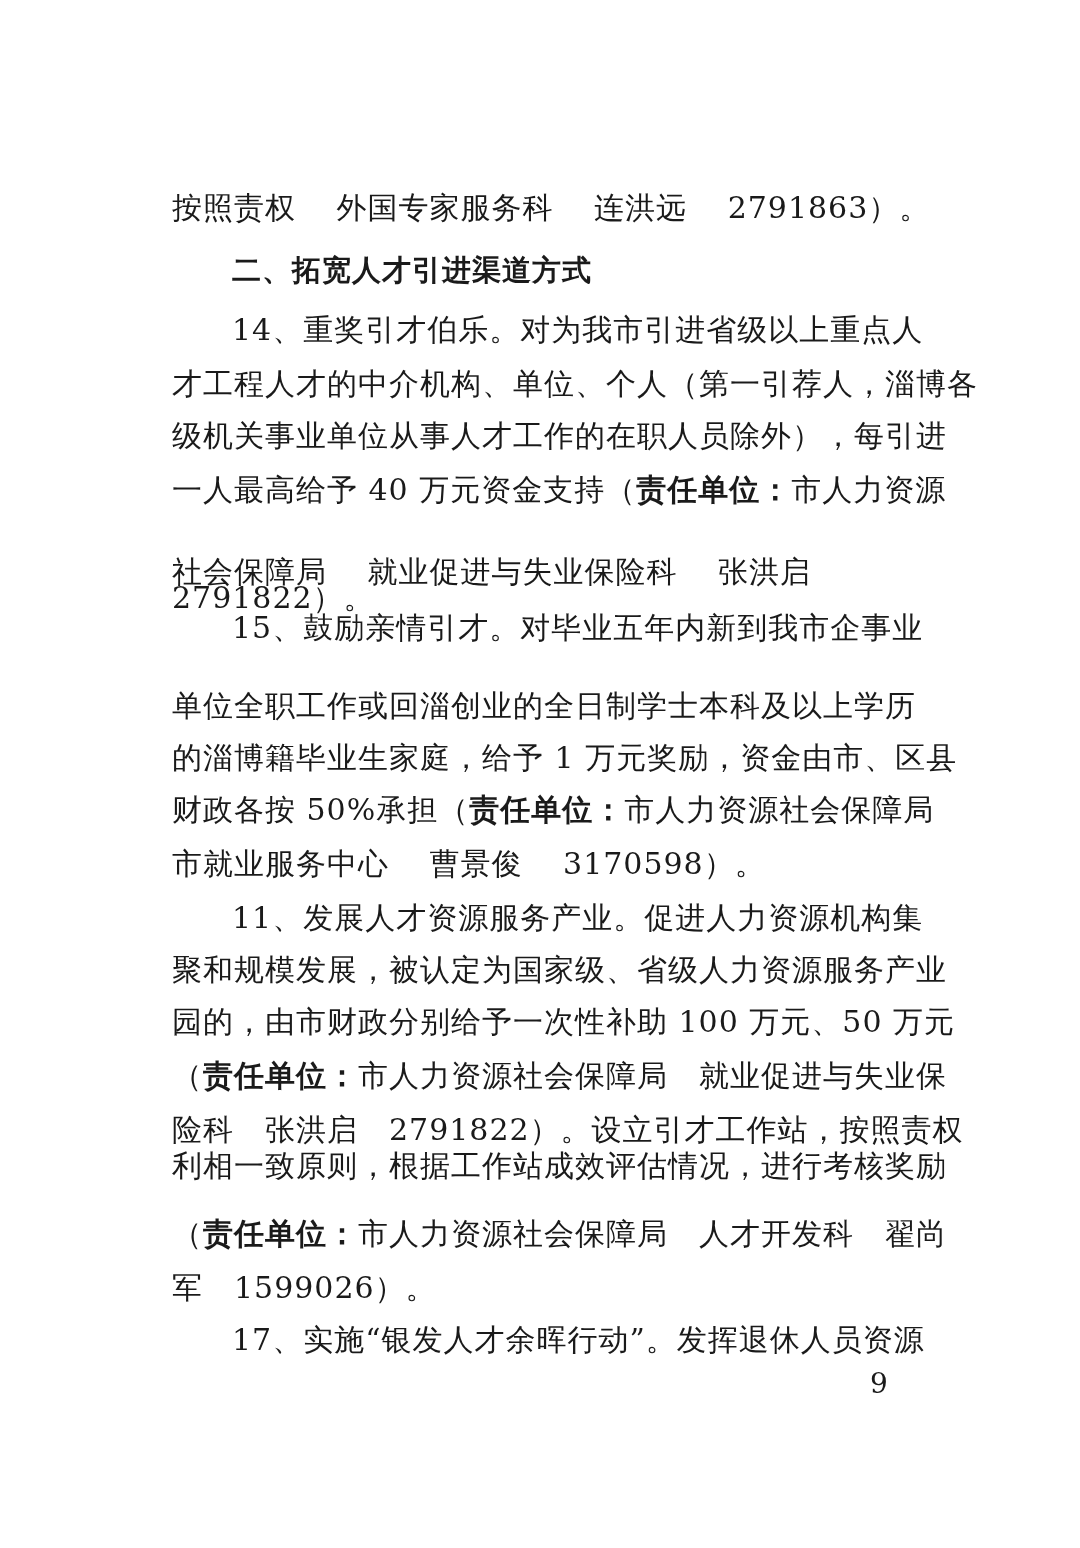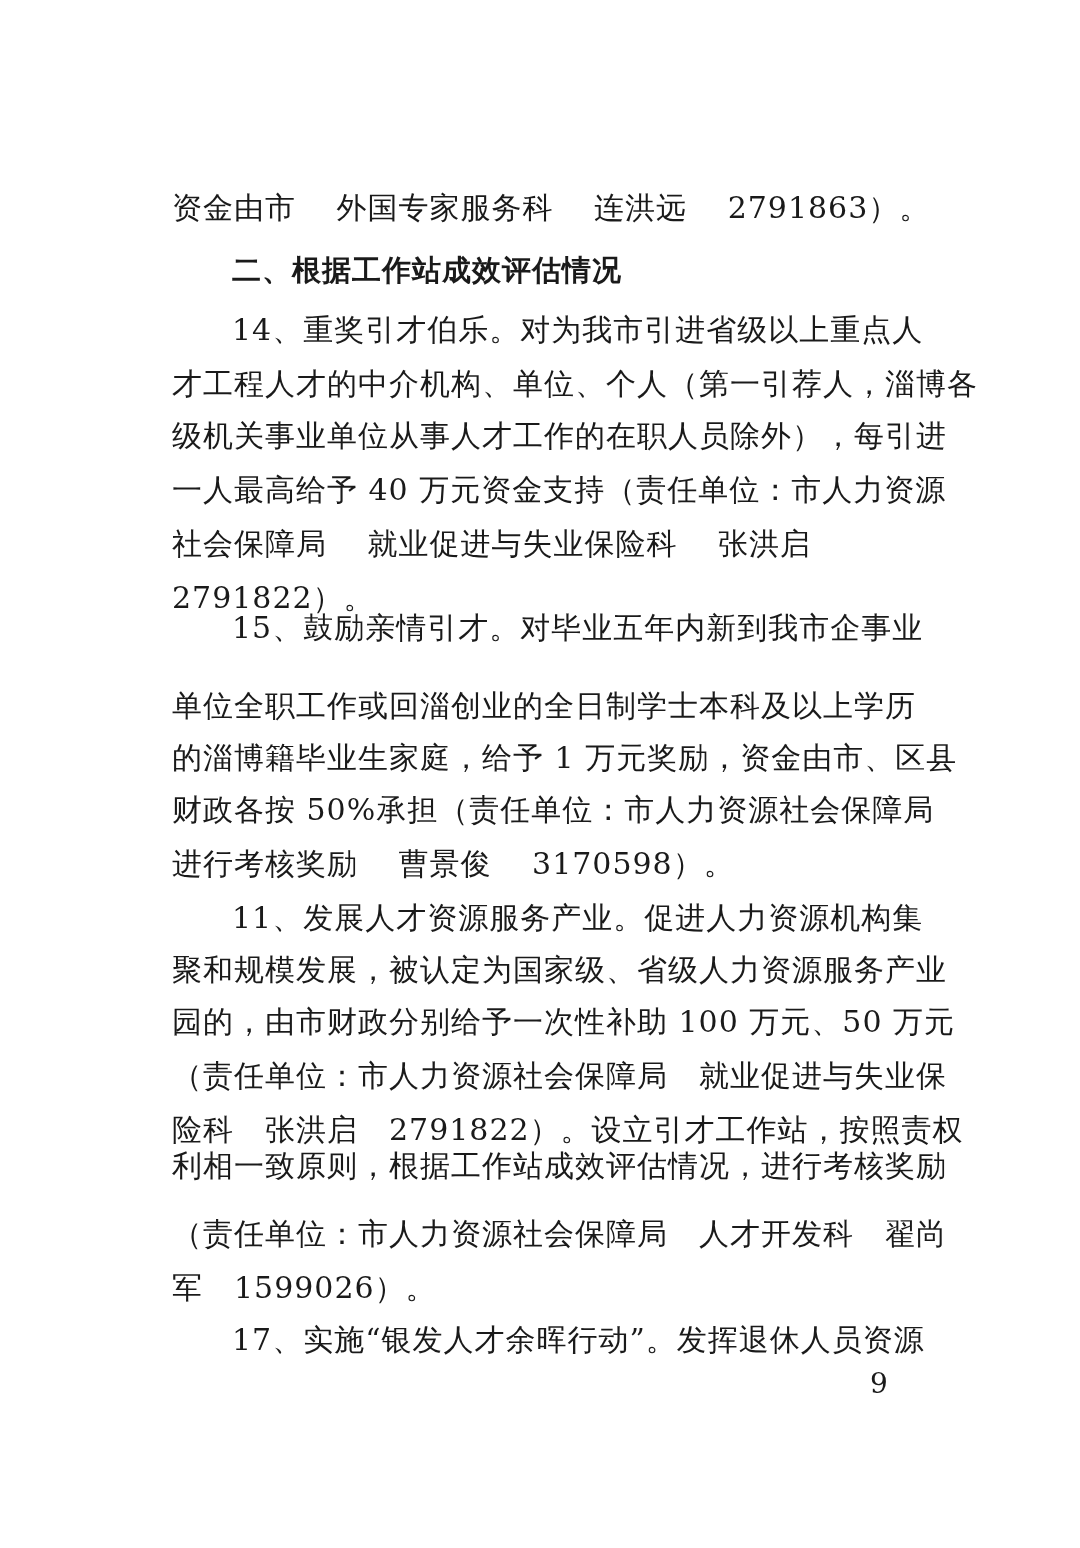--- a/index.html
+++ b/index.html
@@ -3,59 +3,59 @@
 <meta charset="utf-8">
 <style>
   html, body { margin: 0; padding: 0; background: #ffffff; }
   body { width: 1080px; height: 1548px; position: relative; overflow: hidden;
          font-family: "DejaVu Serif", "Liberation Serif", serif; color: #1a1a1a; }
   .line { position: absolute; left: 172px; width: 740px; font-size: 30px; line-height: 40px;
           white-space: nowrap; letter-spacing: 1px; }
   .justify { text-align: justify; text-align-last: justify; }
   .indent { left: 232px; width: 680px; }
   .heading { font-family: "DejaVu Sans", "Liberation Sans", sans-serif; font-weight: bold; font-size: 29px; }
-  .bold { font-family: "DejaVu Sans", "Liberation Sans", sans-serif; font-weight: normal; }
+  .bold { font-family: "DejaVu Sans", "Liberation Sans", sans-serif; font-weight: bold; }
   .gap { display: inline-block; width: 30px; }
   .page-num { position: absolute; left: 870px; top: 1366px; font-size: 28px; line-height: 36px; }
 </style>
 </head>
 <body>
 
 <div>
 
   <div class="line" style="top:188px">
-    <span>资金由市</span><span class="gap"></span>
+    <span>按照责权</span><span class="gap"></span>
     <span>外国专家服务科</span><span class="gap"></span>
     <span>连洪远</span><span class="gap"></span>
     <span>2791863）。</span>
   </div>
 
-  <div class="line indent heading" style="top:250px">二、根据工作站成效评估情况</div>
+  <div class="line indent heading" style="top:250px">二、拓宽人才引进渠道方式</div>
 
   <div class="line indent justify" style="top:310px">14、重奖引才伯乐。对为我市引进省级以上重点人</div>
   <div class="line justify" style="top:364px">才工程人才的中介机构、单位、个人（第一引荐人，淄博各</div>
   <div class="line justify" style="top:416px">级机关事业单位从事人才工作的在职人员除外），每引进</div>
   <div class="line justify" style="top:470px">
     <span>一人最高给予 40 万元资金支持（</span><span class="bold">责任单位：</span><span>市人力资源</span>
   </div>
-  <div class="line" style="top:524px">
+  <div class="line" style="top:552px">
     <span>社会保障局</span><span class="gap"></span>
     <span>就业促进与失业保险科</span><span class="gap"></span>
     <span>张洪启</span>
   </div>
   <div class="line" style="top:578px">2791822）。</div>
 
   <div class="line indent justify" style="top:608px">15、鼓励亲情引才。对毕业五年内新到我市企事业</div>
   <div class="line justify" style="top:686px">单位全职工作或回淄创业的全日制学士本科及以上学历</div>
   <div class="line justify" style="top:738px">的淄博籍毕业生家庭，给予 1 万元奖励，资金由市、区县</div>
   <div class="line" style="top:790px">
     <span>财政各按 50%承担（</span><span class="bold">责任单位：</span><span>市人力资源社会保障局</span>
   </div>
   <div class="line" style="top:844px">
-    <span>进行考核奖励</span><span class="gap"></span>
+    <span>市就业服务中心</span><span class="gap"></span>
     <span>曹景俊</span><span class="gap"></span>
     <span>3170598）。</span>
   </div>
 
   <div class="line indent justify" style="top:898px">11、发展人才资源服务产业。促进人力资源机构集</div>
   <div class="line justify" style="top:950px">聚和规模发展，被认定为国家级、省级人力资源服务产业</div>
   <div class="line justify" style="top:1002px">园的，由市财政分别给予一次性补助 100 万元、50 万元</div>
   <div class="line justify" style="top:1056px">
     <span>（</span><span class="bold">责任单位：</span><span>市人力资源社会保障局　就业促进与失业保</span>
   </div>

